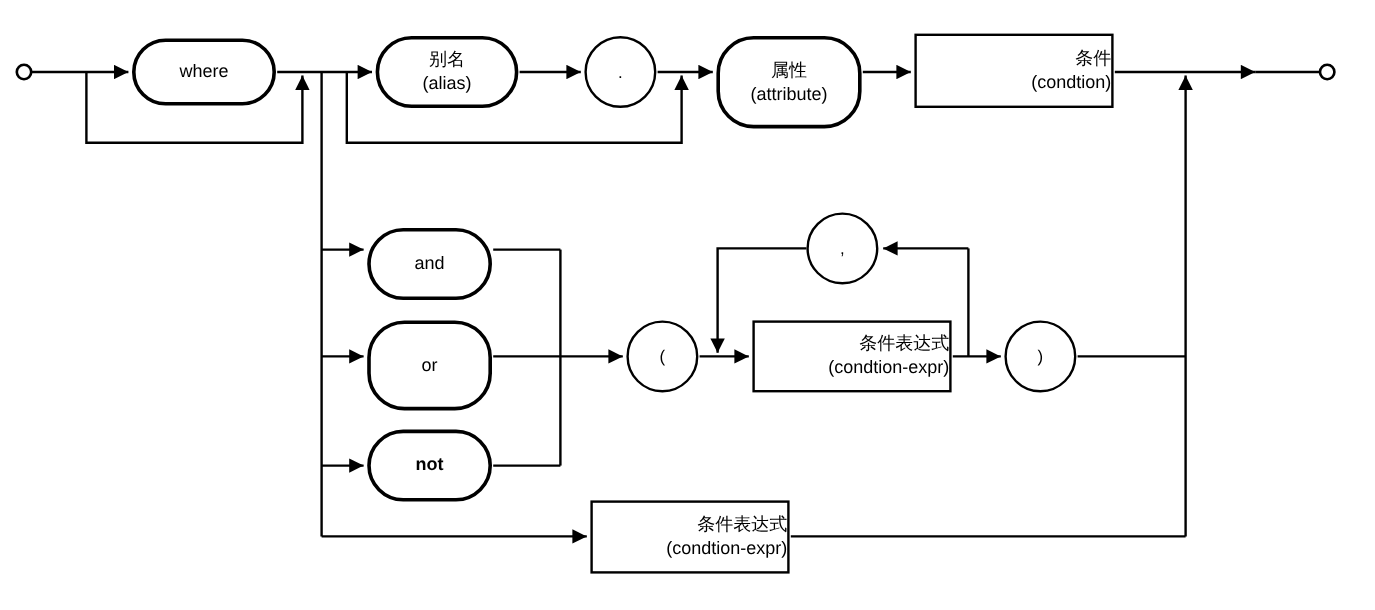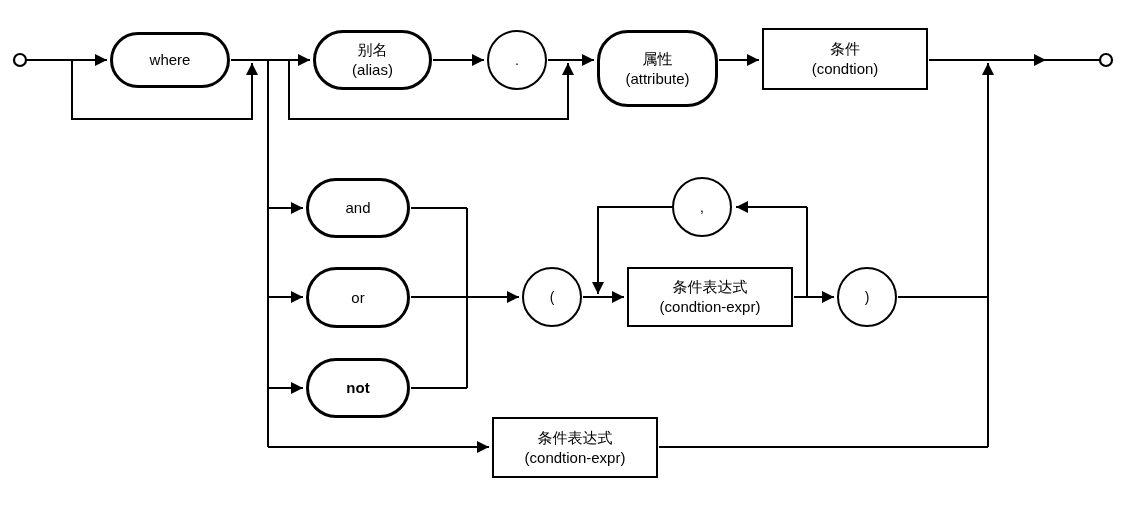--- a/index.html
+++ b/index.html
@@ -30,20 +30,21 @@
     line-height: 20px;
     white-space: nowrap;
   }
   .terminal {
     border: 3px solid #000000;
     border-radius: 31px;
   }
   .nonterminal {
     border: 2px solid #000000;
     border-radius: 0;
+    align-items: flex-end;
   }
   .charnode {
     border: 2px solid #000000;
     border-radius: 50%;
     font-size: 14px;
   }
   .node .line { display: block; }
 </style>
 </head>
 <body>
@@ -105,25 +106,25 @@
   <div class="node terminal" style="left:597px; top:30px; width:121px; height:77px;">
     <span class="line">属性</span>
     <span class="line">(attribute)</span>
   </div>
 
   <div class="node nonterminal" style="left:762px; top:28px; width:166px; height:62px;">
     <span class="line">条件</span>
     <span class="line">(condtion)</span>
   </div>
 
-  <div class="node terminal" style="left:306px; top:178px; width:104px; height:60px;">
+  <div class="node terminal" style="left:306px; top:190px; width:104px; height:60px;">
     <span class="line">and</span>
   </div>
 
-  <div class="node terminal" style="left:306px; top:267px; width:104px; height:61px;justify-content:center;">
+  <div class="node terminal" style="left:306px; top:267px; width:104px; height:75px;justify-content:center;">
     <span class="line">or</span>
   </div>
 
   <div class="node terminal" style="left:306px; top:358px; width:104px; height:60px;font-weight:bold;">
     <span class="line">not</span>
   </div>
 
   <div class="node charnode" style="left:522px; top:267px; width:60px; height:60px;">
     <span class="line">(</span>
   </div>

